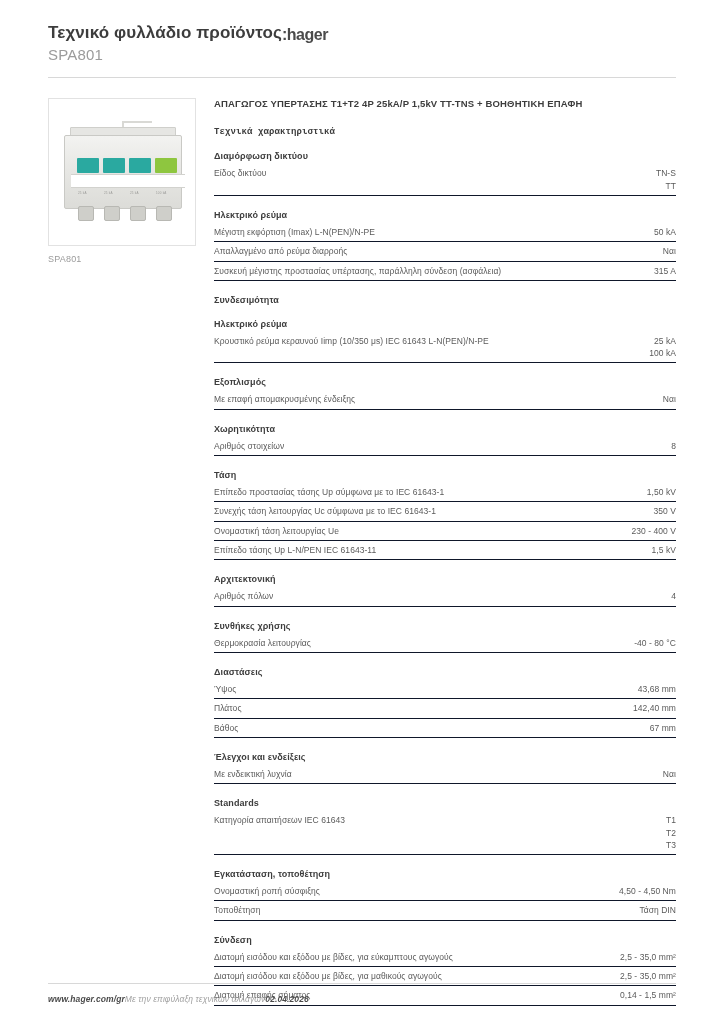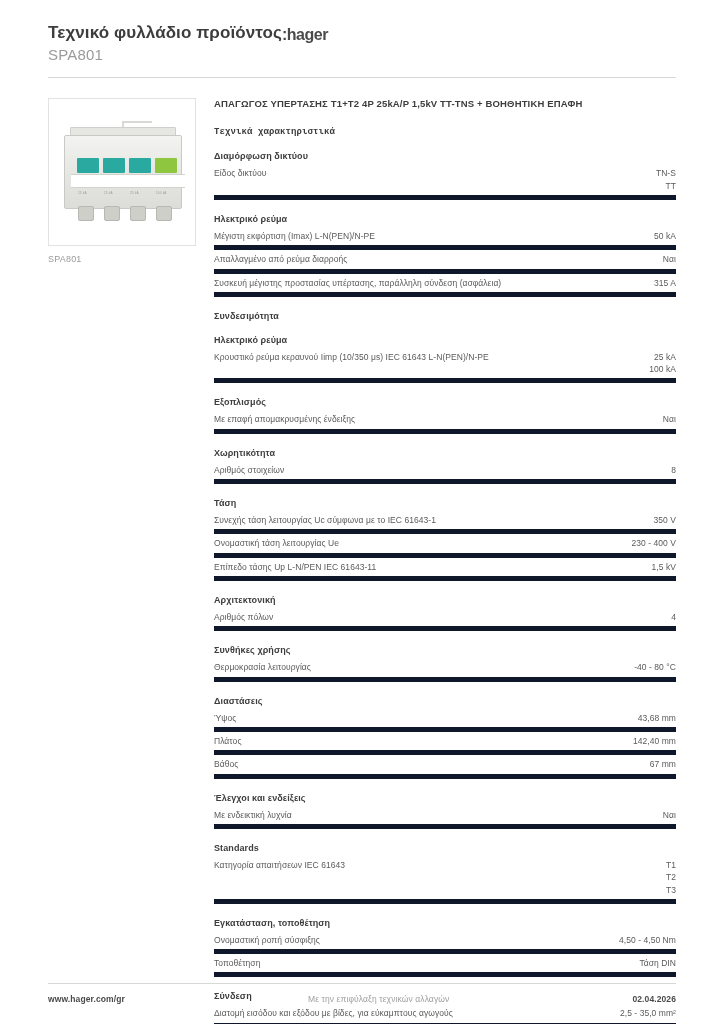--- a/index.html
+++ b/index.html
@@ -171,21 +171,21 @@
     margin-bottom: 3px;
     letter-spacing: 0.1px;
   }
   .section-title.first { margin-top: 8px; font-family: Liberation Mono, monospace; }
 
   table.spec {
     width: 100%;
     border-collapse: collapse;
     table-layout: fixed;
   }
-  table.spec tr { border-bottom: 5px solid #0f172a; margin-left: 31px; }
+  table.spec tr { border-bottom: 1px solid #0f172a; margin-left: 31px; }
   table.spec td {
     font-size: 8.5px;
     color: #5a5a5a;
     padding: 3px 0 3px 0;
     vertical-align: top;
     line-height: 1.45;
     letter-spacing: 0.05px;
   }
   table.spec td.k { width: 64%; }
   table.spec td.v {
@@ -198,22 +198,22 @@
   
   .footer-wrap {
     position: absolute;
     left: 0; right: 0; bottom: 0;
     padding: 0 48px 20px 48px;
   }
   .footer-rule { border-top: 1px solid #d8d8d8; }
   .footer {
     display: flex;
     align-items: center;
-    justify-content: space-between;
     padding-top: 10px;
+    font-style: italic;
   }
   .footer-left {
     font-size: 8.5px;
     font-weight: bold;
     color: #4a4a4a;
     letter-spacing: 0.1px;
   }
   .footer-center {
     font-size: 8.5px;
     color: #a0a0a0;
@@ -327,20 +327,24 @@
               <tr>
                 <td class="k">Αριθμός στοιχείων</td>
                 <td class="v">8</td>
               </tr>
             </tbody>
           </table>
           <div class="section-title">Τάση</div>
           <table class="spec">
             <tbody>
               <tr>
+                <td class="k">Επίπεδο προστασίας τάσης Up σύμφωνα με το IEC 61643-1</td>
+                <td class="v">1,50 kV</td>
+              </tr>
+              <tr>
                 <td class="k">Συνεχής τάση λειτουργίας Uc σύμφωνα με το IEC 61643-1</td>
                 <td class="v">350 V</td>
               </tr>
               <tr>
                 <td class="k">Ονομαστική τάση λειτουργίας Ue</td>
                 <td class="v">230 - 400 V</td>
               </tr>
               <tr>
                 <td class="k">Επίπεδο τάσης Up L-N/PEN IEC 61643-11</td>
                 <td class="v">1,5 kV</td>

